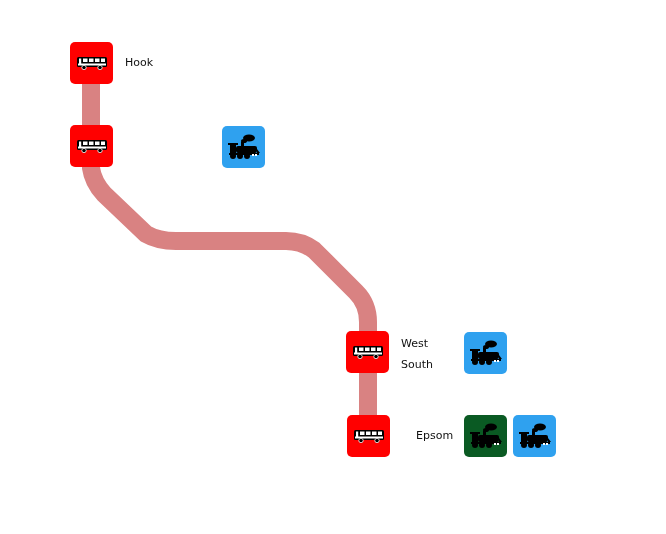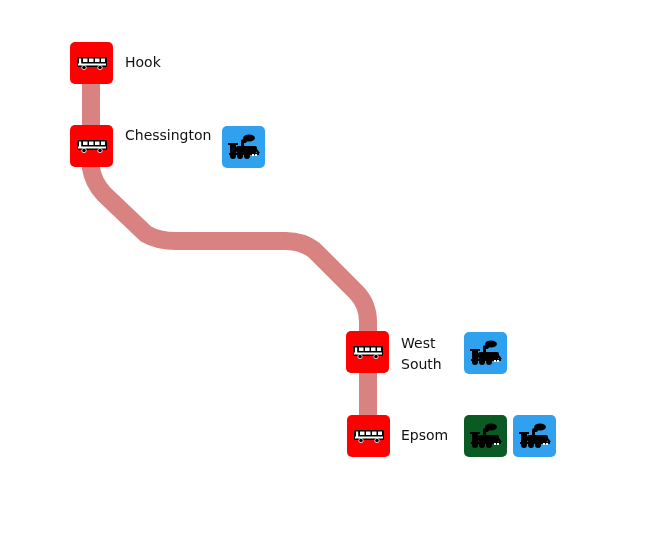--- a/index.html
+++ b/index.html
@@ -4,21 +4,21 @@
   <style>
     html, body { margin: 0; padding: 0; background: #ffffff; }
     body { width: 666px; height: 534px; position: relative; overflow: hidden;
            font-family: "DejaVu Sans", sans-serif; }
     #route-svg { position: absolute; left: 0; top: 0; }
     .stop-box { position: absolute; width: 43px; height: 42px; border-radius: 5px;
                 display: flex; align-items: center; justify-content: center; }
     .bus-box { background: #ff0000; }
     .rail-box { background: #2fa1ef; }
     .national-box { background: #0a5a23; }
-    .label { position: absolute; font-size: 14px; line-height: 21px; color: #111; }
+    .label { position: absolute; font-size: 11px; line-height: 21px; color: #111; }
     .label span { display: block; }
   </style>
 </head>
 <body>
 
 <svg id="route-svg" width="666" height="534">
   <path d="M91 62 L91 168 Q93 182 104 194 L146 234 Q158 241 176 241 L286 241 Q302 241 314 250 L356 292 Q368 304 368 322 L368 436" fill="none" stroke="#d98282" stroke-width="18" stroke-linecap="butt" stroke-linejoin="round"></path>
 </svg>
 
 <div class="stop-box bus-box" style="left: 70px; top: 42px; background: rgb(255, 0, 0);">
@@ -45,21 +45,20 @@
       <rect x="7" y="2.5" width="4.5" height="3.5" fill="#fff"></rect>
       <rect x="13" y="2.5" width="4.5" height="3.5" fill="#fff"></rect>
       <rect x="19" y="2.5" width="4.5" height="3.5" fill="#fff"></rect>
       <rect x="25" y="2.5" width="4" height="3.5" fill="#fff"></rect>
       <rect x="2" y="7.5" width="28" height="2" fill="#fff"></rect>
       <circle cx="8" cy="11.5" r="2.2" fill="#000" stroke="#fff" stroke-width="0.8"></circle>
       <circle cx="24" cy="11.5" r="2.2" fill="#000" stroke="#fff" stroke-width="0.8"></circle>
     </svg>
 </div>
 <div class="label" style="left:125px;top:125px;">
-  <span>Chessington</span>
 </div>
 <div class="stop-box rail-box" style="left: 222px; top: 126px; background: rgb(47, 161, 239);">
   <svg class="train-svg" width="34" height="28" viewBox="0 0 34 28">
       <ellipse cx="22" cy="5" rx="6" ry="3.5" fill="#000"></ellipse>
       <ellipse cx="17" cy="8" rx="3" ry="2" fill="#000"></ellipse>
       <rect x="14" y="9" width="3" height="5" fill="#000"></rect>
       <rect x="3" y="11" width="6" height="9" fill="#000"></rect>
       <rect x="1" y="10" width="10" height="2" fill="#000"></rect>
       <rect x="9" y="13" width="21" height="7" rx="2" fill="#000"></rect>
       <polygon points="30,16 33,20 30,20" fill="#000"></polygon>
@@ -113,21 +112,21 @@
       <rect x="3" y="2.5" width="2.2" height="6" fill="#fff"></rect>
       <rect x="7" y="2.5" width="4.5" height="3.5" fill="#fff"></rect>
       <rect x="13" y="2.5" width="4.5" height="3.5" fill="#fff"></rect>
       <rect x="19" y="2.5" width="4.5" height="3.5" fill="#fff"></rect>
       <rect x="25" y="2.5" width="4" height="3.5" fill="#fff"></rect>
       <rect x="2" y="7.5" width="28" height="2" fill="#fff"></rect>
       <circle cx="8" cy="11.5" r="2.2" fill="#000" stroke="#fff" stroke-width="0.8"></circle>
       <circle cx="24" cy="11.5" r="2.2" fill="#000" stroke="#fff" stroke-width="0.8"></circle>
     </svg>
 </div>
-<div class="label" style="left:401px;top:425px;">
+<div class="label" style="left:416px;top:425px;">
   <span>Epsom</span>
 </div>
 <div class="stop-box national-box" style="left: 464px; top: 415px; background: rgb(10, 90, 35);">
   <svg class="train-svg" width="34" height="28" viewBox="0 0 34 28">
       <ellipse cx="22" cy="5" rx="6" ry="3.5" fill="#000"></ellipse>
       <ellipse cx="17" cy="8" rx="3" ry="2" fill="#000"></ellipse>
       <rect x="14" y="9" width="3" height="5" fill="#000"></rect>
       <rect x="3" y="11" width="6" height="9" fill="#000"></rect>
       <rect x="1" y="10" width="10" height="2" fill="#000"></rect>
       <rect x="9" y="13" width="21" height="7" rx="2" fill="#000"></rect>

